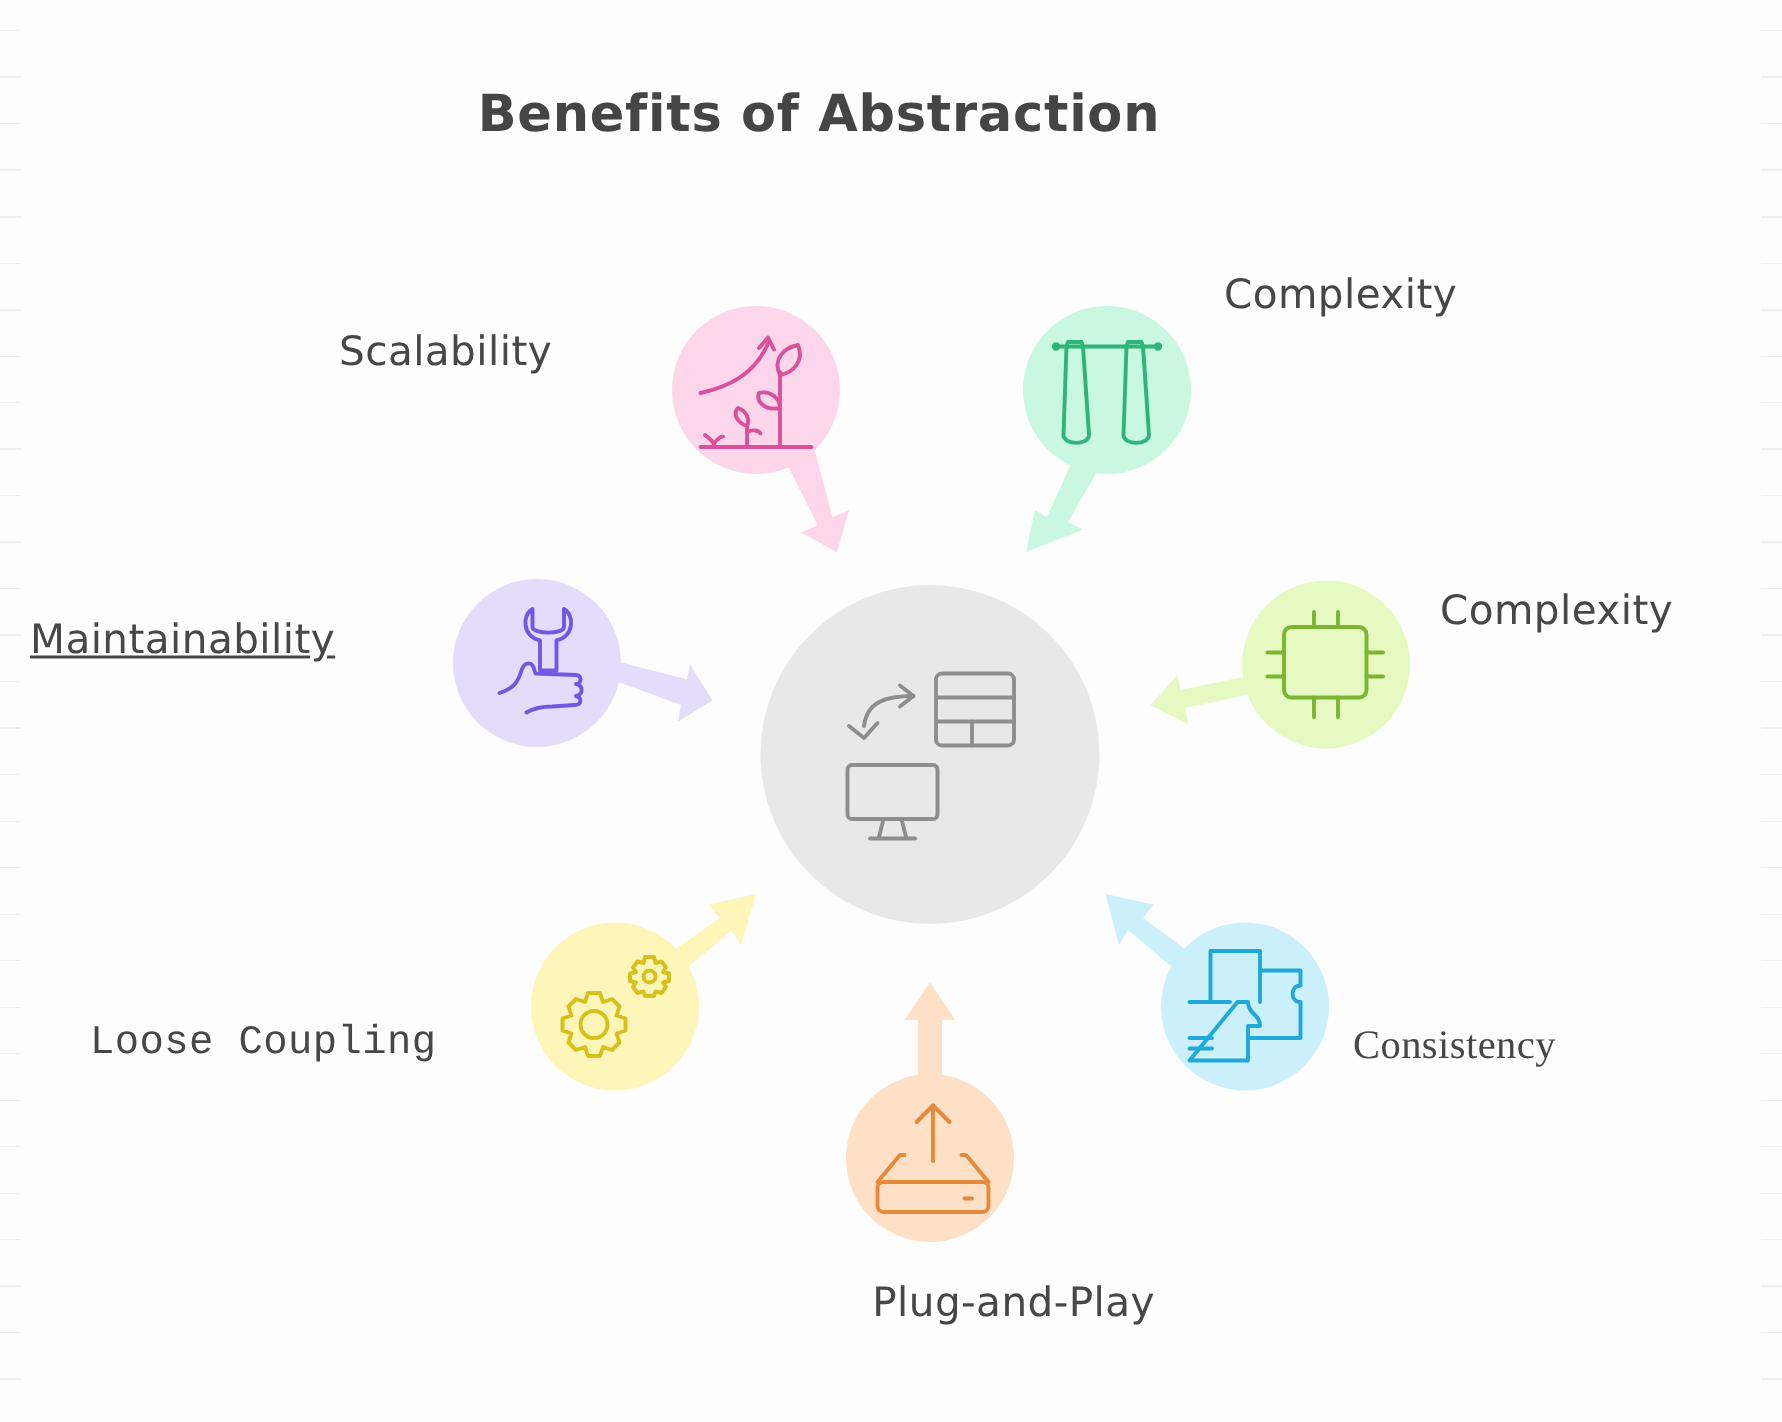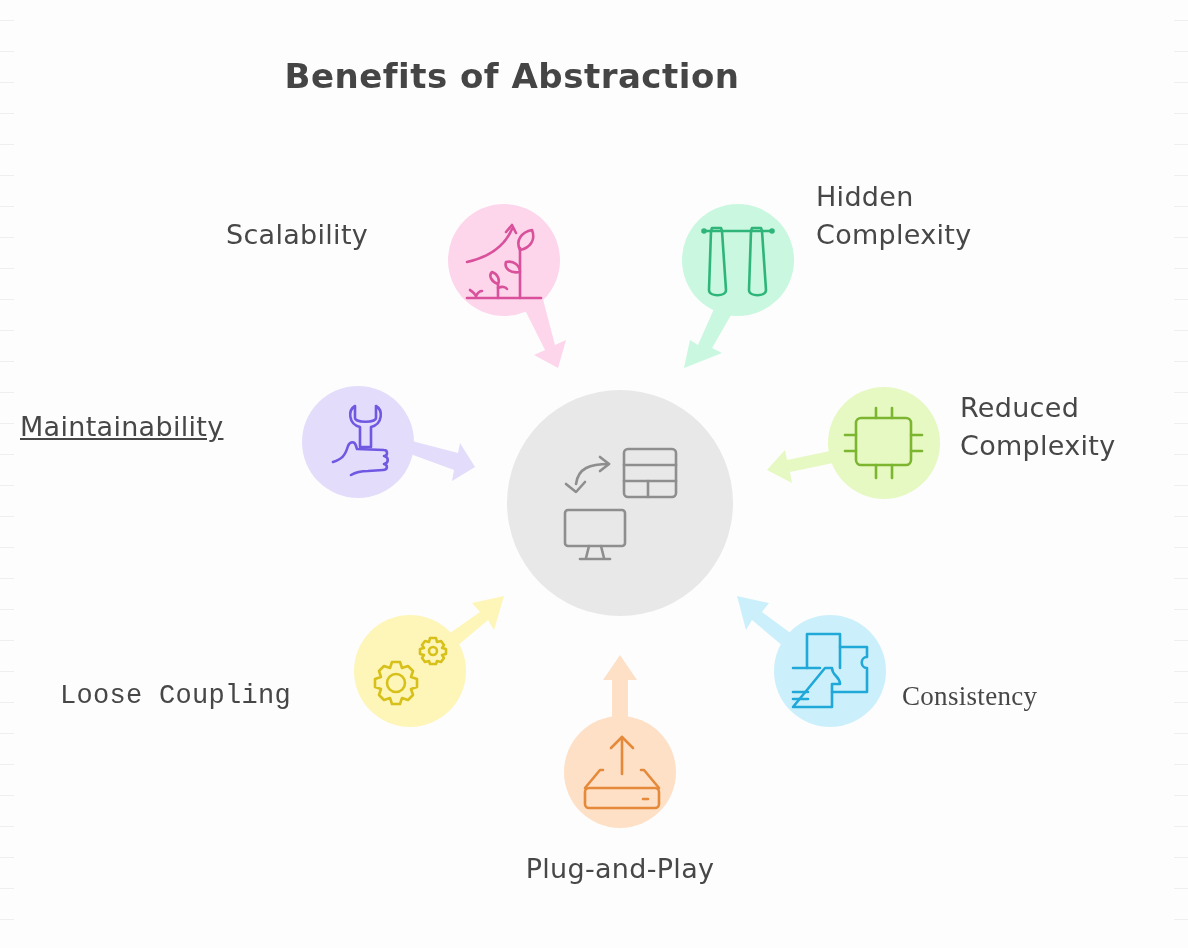--- a/index.html
+++ b/index.html
@@ -12,30 +12,30 @@
     }
     .edge-ticks {
       position: absolute; top: 0; width: 14px; height: 948px;
       background-image: repeating-linear-gradient(to bottom, transparent 0px, transparent 20px, #efefef 20px, #efefef 21px, transparent 21px, transparent 31px);
     }
     .edge-ticks.left { left: 0; }
     .edge-ticks.right { right: 0; }
     .title {
       position: absolute; left: 0; width: 1024px; top: 56px;
       text-align: center; font-size: 34px; font-weight: bold;
-      letter-spacing: 0.5px; color: #454545;
+      letter-spacing: 0.5px; color: #454545; padding-left: 34px;
     }
     svg.diagram { position: absolute; left: 0; top: 0; }
     .label {
       position: absolute; font-size: 27px; line-height: 38px;
       color: #474747; white-space: nowrap; letter-spacing: 0.3px;
     }
     .label.right { text-align: left; }
     .label.left { }
-    .label.center { text-align: center; }
+    .label.center { text-align: right; }
   </style>
 </head>
 <body>
 
 <div class="edge-ticks left"></div>
 <div class="edge-ticks right"></div>
 
 <div class="title">Benefits of Abstraction</div>
 
 <svg class="diagram" width="1188" height="948" viewBox="0 0 1188 948">
@@ -169,28 +169,26 @@
       <path d="M641,770 L644,770 L659,788"></path>
       <rect x="585" y="788" width="74" height="20" rx="4"></rect>
       <line x1="643" y1="799" x2="648" y2="799"></line>
     </g>
   </g>
 </svg>
 
 <div class="label left" style="left:226px; top:216px; width:200px;">Scalability</div>
 
 <div class="label right" style="left:816px; top:178px;">
-  <div>Hidden</div>
   <div>Complexity</div>
 </div>
 
 <div class="label left" style="left:20px; top:408px; width:262px;text-decoration:underline;">Maintainability</div>
 
 <div class="label right" style="left:960px; top:389px;">
-  <div>Reduced</div>
   <div>Complexity</div>
 </div>
 
 <div class="label left" style="left:60px; top:677px; width:280px;font-family:Liberation Mono, monospace;">Loose Coupling</div>
 
 <div class="label right" style="left:902px; top:677px;font-family:Liberation Serif, serif;">Consistency</div>
 
 <div class="label center" style="left:470px; top:850px; width:300px;">Plug-and-Play</div>
 
 </body></html>

